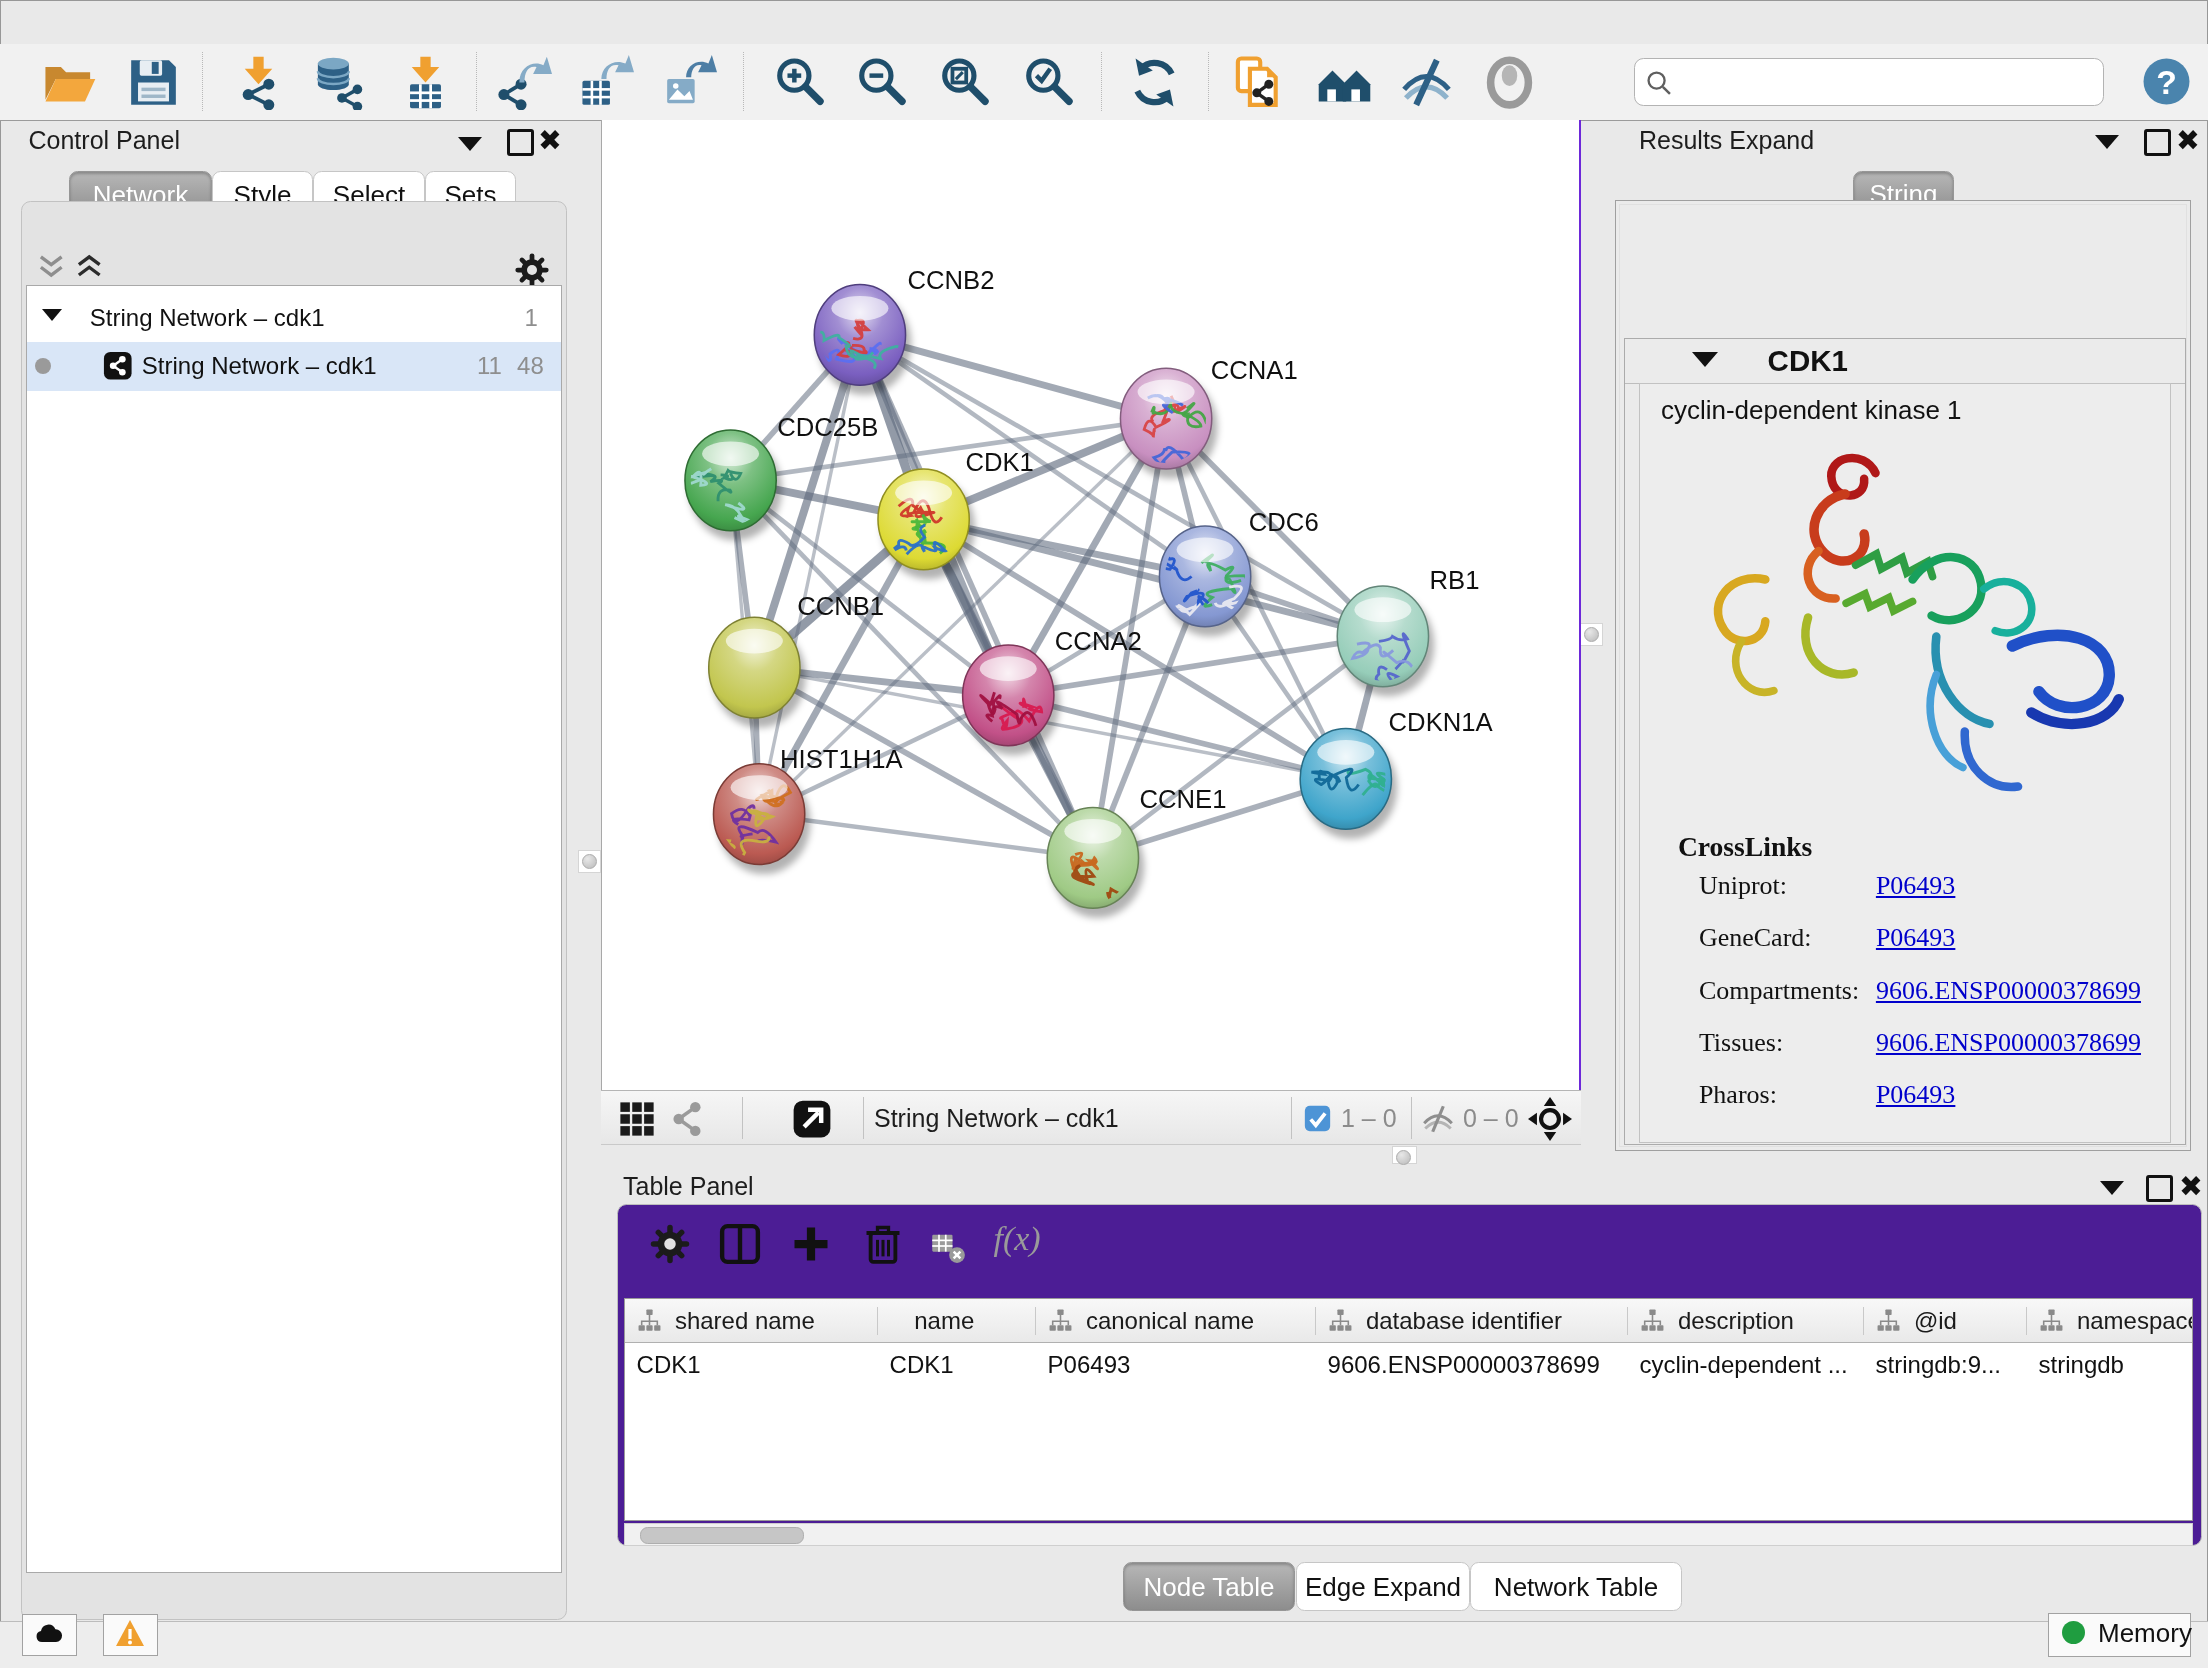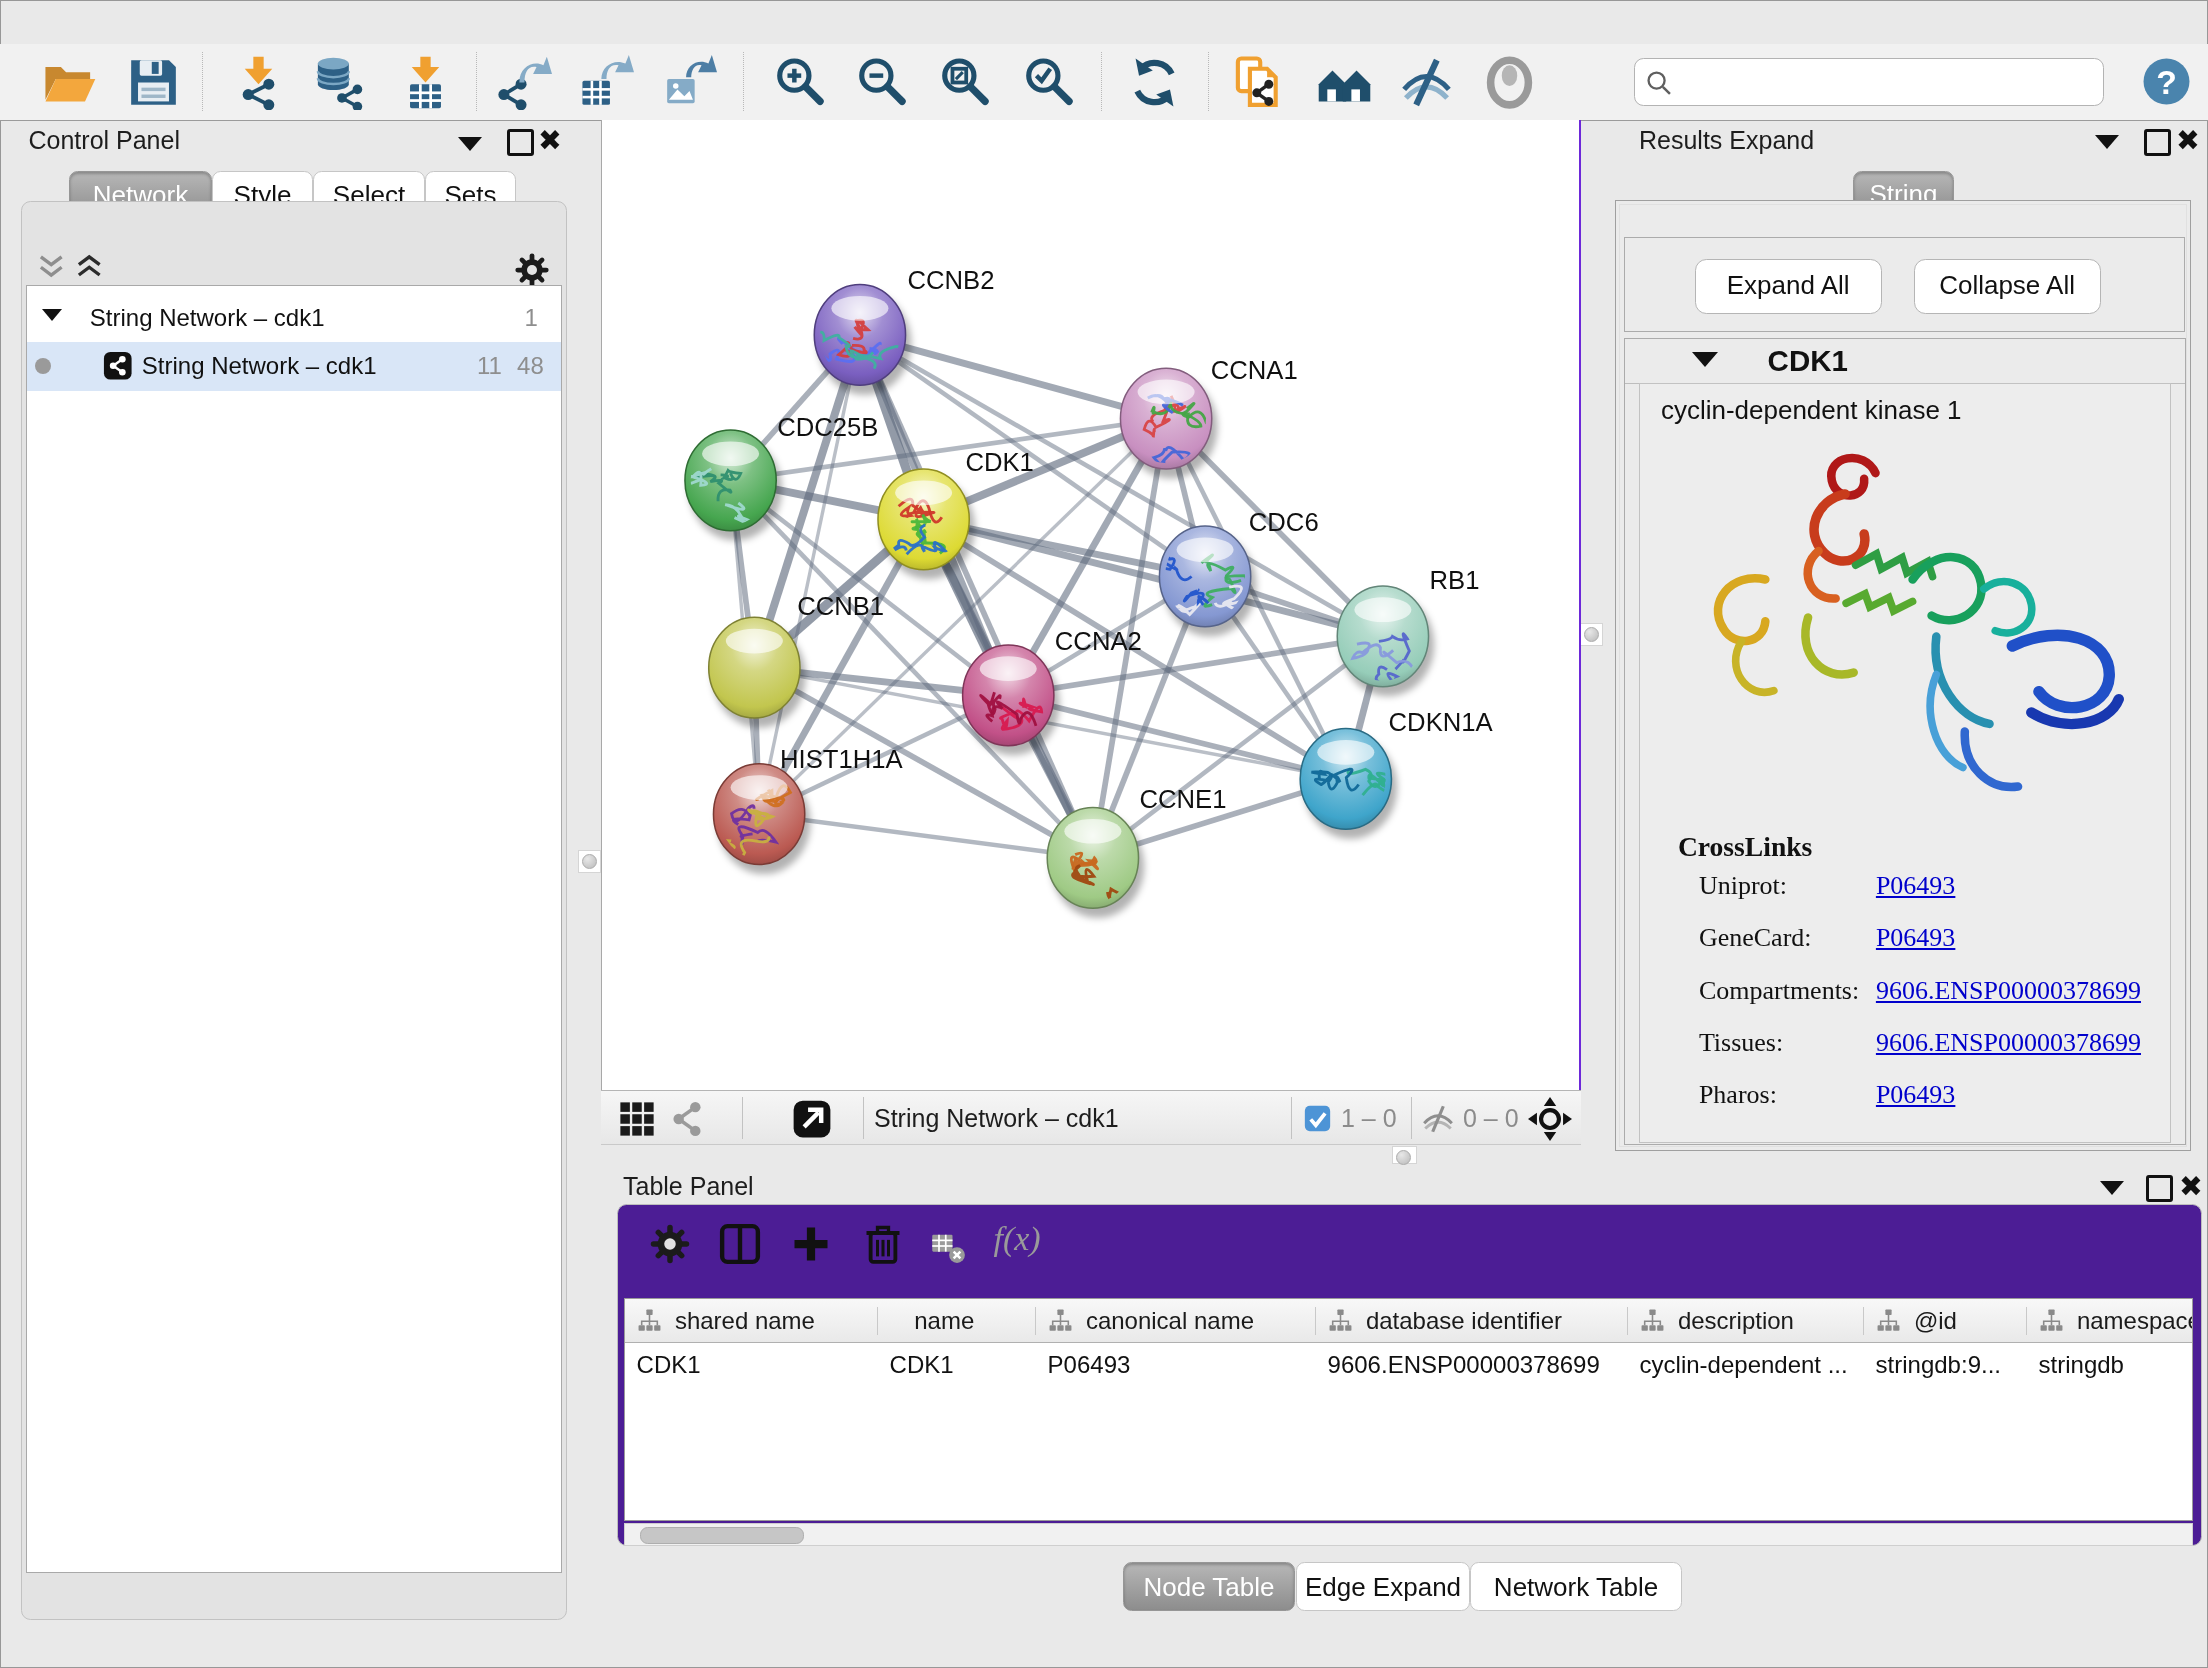--- a/index.html
+++ b/index.html
@@ -718,24 +718,20 @@
 
   <div class="rp">
     <div class="panel-title" style="left:24px;top:5.7px">Results Expand</div>
     <span class="ph-ico ph-tri" style="left:480px;top:15px"></span>
     <span class="ph-ico ph-sq" style="left:529px;top:8.6px"></span>
     <span class="ph-ico ph-x" style="left:561px;top:6.7px">✖</span>
 
     <div class="tab sel" style="left:238px;top:51px;width:101px;height:44px;line-height:44px">String</div>
 
     <div class="rp-outer">
-      <div class="rp-btnbox" style="top:36px">
-        <div class="rp-btn" style="left:70px;width:187px">Expand All</div>
-        <div class="rp-btn" style="left:289px;width:187px">Collapse All</div>
-      </div>
 
       <div class="rp-gene" style="top:137px">
         <div class="rp-genehdr">
           <span style="position:absolute;left:67px;top:13.3px;width:0;height:0;border-left:13.3px solid transparent;border-right:13.3px solid transparent;border-top:15px solid #111"></span>
           <span style="position:absolute;left:143px;top:4.8px;font-size:29.5px;font-weight:bold;color:#111">CDK1</span>
         </div>
         <div class="rp-content">
           <div style="position:absolute;left:21px;top:11.4px;font-size:26px;color:#111">cyclin-dependent kinase 1</div>
           <svg width="507" height="380" viewBox="0 0 533 400" style="position:absolute;left:11.4px;top:53px" fill="none" stroke-linecap="round">
             <path d="M236 38 c-12,-26 -52,-18 -46,8 c5,22 36,20 34,-2" stroke="#b01818" stroke-width="9"></path>
@@ -945,15 +941,33 @@
       <div class="tp-scroll">
         <div class="tp-thumb"></div>
       </div>
     </div>
 
     <div class="tab sel" style="left:517px;top:398px;width:172px;height:49px;line-height:49px">Node Table</div>
     <div class="tab" style="left:690px;top:398px;width:174px;height:49px;line-height:49px">Edge Expand</div>
     <div class="tab" style="left:864px;top:398px;width:212px;height:49px;line-height:49px">Network Table</div>
   </div>
 
+  <div class="statusbar">
+    <div class="sb-btn" style="left:22px;top:-7.6px;width:55px">
+      <svg viewBox="0 0 32 32" style="width:38px;height:32px;margin:2.9px 6.7px">
+          <path d="M9 24a5.5 5.5 0 0 1-1-10.9 7.5 7.5 0 0 1 14.4-1.8A5.8 5.8 0 0 1 23 24z" fill="#111"></path>
+        </svg>
+    </div>
+    <div class="sb-btn" style="left:103px;top:-7.6px;width:55px">
+      <svg viewBox="0 0 32 32" style="width:34px;height:32px;margin:2.9px 8.6px">
+          <polygon points="16,2 30,28 2,28" fill="#f0a030"></polygon>
+          <rect x="14.4" y="11" width="3.2" height="10" fill="#fff"></rect>
+          <circle cx="16" cy="24.6" r="2" fill="#fff"></circle>
+        </svg>
+    </div>
+    <div class="sb-btn" style="left:2048px;top:-9.5px;width:143px;height:44px">
+      <span class="memdot" style="background: rgb(31, 157, 64);"></span>
+      <span class="memlabel">Memory</span>
+    </div>
+  </div>
 
 </div>
 
 
 </body></html>

